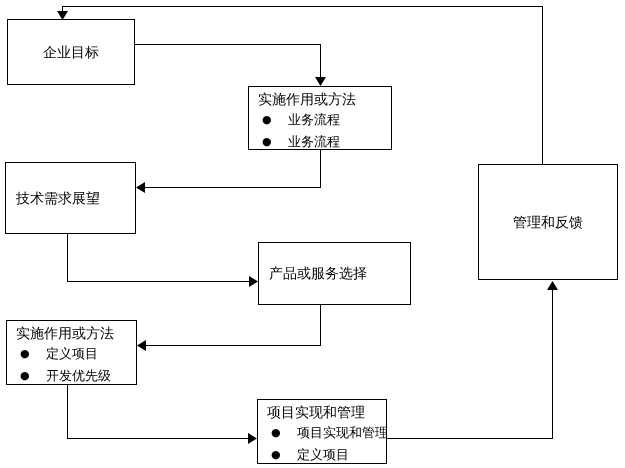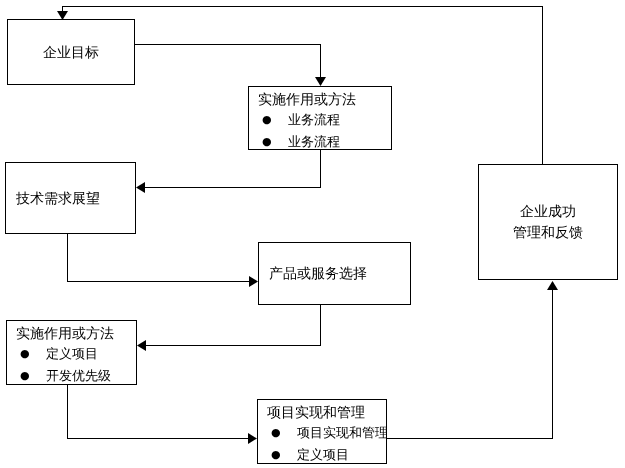--- a/index.html
+++ b/index.html
@@ -128,18 +128,17 @@
       <span>项目实现和管理</span>
     </div>
     <div class="bullet-row">
       <span class="bullet-dot">●</span>
       <span>定义项目</span>
     </div>
   </div>
 
   <div class="node" style="left:478px;top:164px;width:140px;height:116px;">
     <div class="two-line">
-      <span>企业成功</span>
       <span>管理和反馈</span>
     </div>
   </div>
 
 </div>
 
 </body></html>

